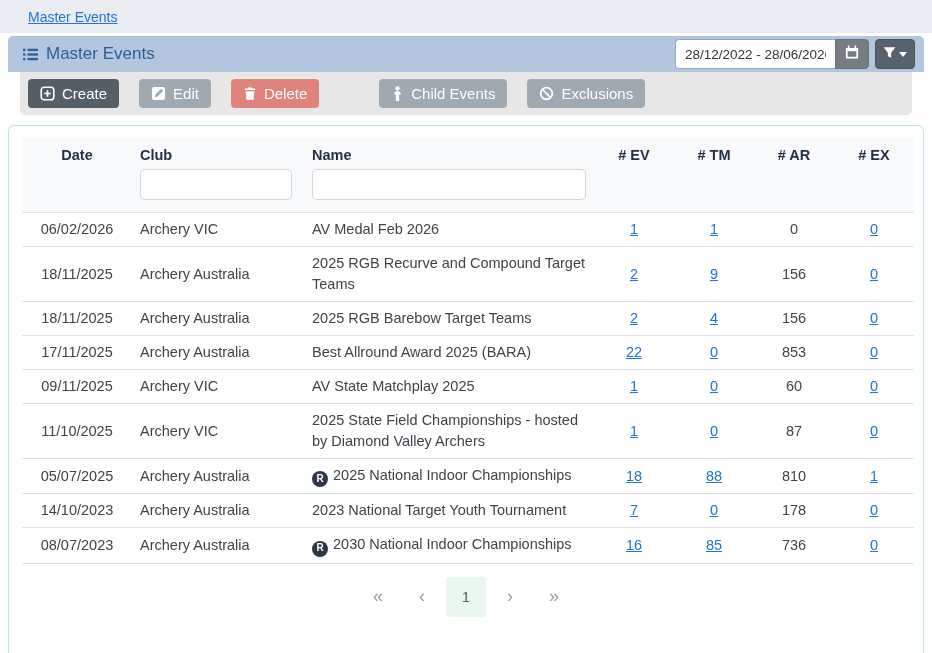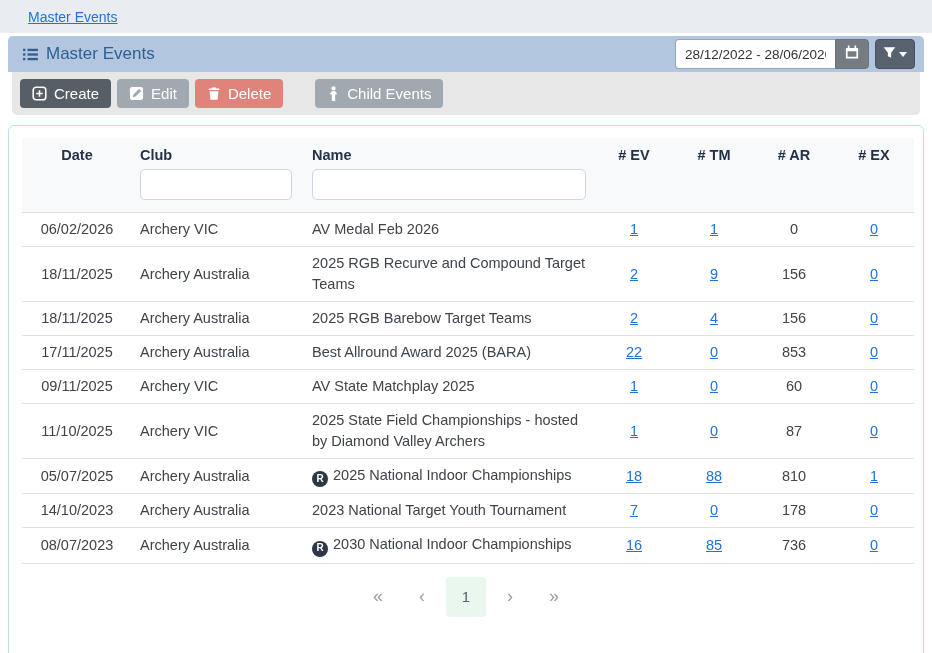--- a/index.html
+++ b/index.html
@@ -15,21 +15,21 @@
   .breadcrumb-bar a{color:var(--link-blue);font-size:14px;text-decoration:underline;cursor:pointer;}
   .panel-header{margin:0 8px;height:36px;background:var(--header-bg);border-radius:5px 5px 0 0;display:flex;align-items:center;padding:0 9px 0 14px;}
   .panel-title{display:flex;align-items:center;gap:7px;color:var(--header-text);font-size:17px;}
   .panel-title svg{display:block;}
   .header-right{margin-left:auto;display:flex;align-items:center;}
   .date-group{display:flex;align-items:stretch;height:30px;}
   .date-input{width:160px;border:1px solid #98a6b8;border-right:none;border-radius:4px 0 0 4px;font-size:13.5px;padding:0 9px;color:#333;font-family:"Liberation Sans",sans-serif;outline:none;background:#fff;}
   .cal-btn{width:34px;background:var(--btn-cal);border:1px solid #6b737a;border-radius:0 4px 4px 0;display:flex;align-items:center;justify-content:center;cursor:pointer;color:#fff;}
   .filter-btn{margin-left:6px;height:30px;width:40px;background:var(--btn-slate);border:1px solid #49535d;border-radius:4px;display:flex;align-items:center;justify-content:center;gap:3px;color:#fff;cursor:pointer;}
   .caret{width:0;height:0;border-left:4px solid transparent;border-right:4px solid transparent;border-top:5px solid #fff;}
-  .toolbar{margin:0 12px;background:var(--toolbar-bg);border-radius:0 0 5px 5px;padding:7px 8px;display:flex;align-items:center;gap:6px;}
+  .toolbar{margin:0 20px;background:var(--toolbar-bg);border-radius:0 0 5px 5px;padding:7px 8px;display:flex;align-items:center;gap:20px;}
   .btn{height:29px;border:none;border-radius:4px;padding:0 12px;color:#fff;font-size:15px;font-family:"Liberation Sans",sans-serif;display:inline-flex;align-items:center;gap:7px;cursor:pointer;white-space:nowrap;}
   .btn svg{display:block;}
   .btn-dark{background:var(--btn-dark);}
   .btn-gray{background:var(--btn-gray);}
   .btn-red{background:var(--btn-red);}
   .toolbar-gap{width:20px;}
   .card{margin:10px 8px 0 8px;height:631px;background:#fff;border:1px solid var(--card-border);border-radius:6px;padding:12px 13px 6px 13px;}
   table{width:100%;border-collapse:collapse;table-layout:fixed;}
   col.c-date{width:110px;} col.c-club{width:172px;} col.c-name{width:290px;}
   col.c-num{width:80px;}
@@ -123,20 +123,29 @@
   <div class="toolbar-gap"></div>
   <button class="btn btn-gray">
     <span>
       <svg width="13" height="15" viewBox="0 0 14 16" fill="#fff">
         <circle cx="7" cy="2.6" r="2.3"></circle>
         <path d="M7 5.4c-2.3 0-3.6 1.6-3.6 3.8h1.8V16h3.6V9.2h1.8c0-2.2-1.3-3.8-3.6-3.8z"></path>
       </svg>
     </span>
     <span>Child Events</span>
   </button>
+  <button class="btn btn-gray">
+    <span>
+      <svg width="15" height="15" viewBox="0 0 16 16" fill="none" stroke="#fff" stroke-width="1.8">
+        <circle cx="8" cy="8" r="6.2"></circle>
+          <path d="M3.7 3.7l8.6 8.6"></path>
+      </svg>
+    </span>
+    <span>Exclusions</span>
+  </button>
 </div>
 
 <div class="card">
   <table>
     <colgroup>
       <col class="c-date">
         <col class="c-club">
         <col class="c-name">
       <col class="c-num">
         <col class="c-num">

